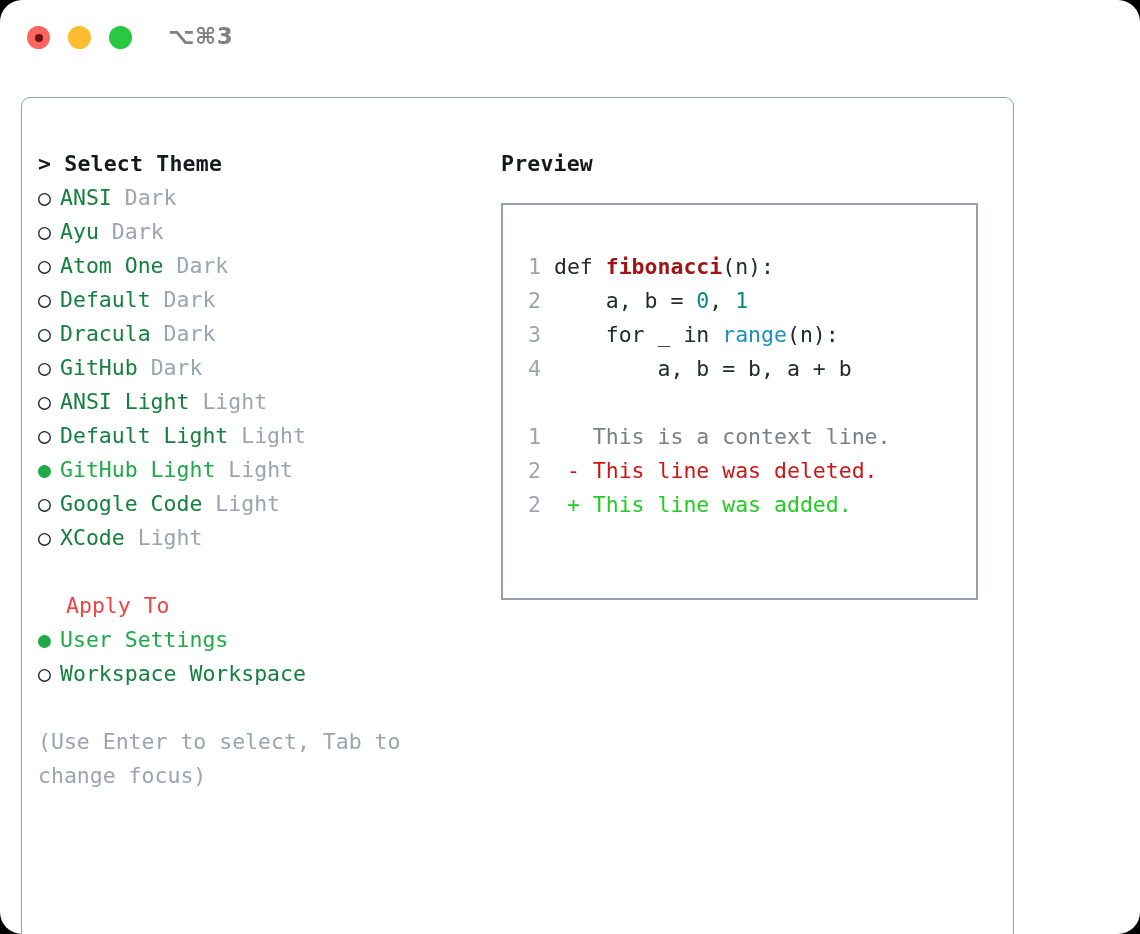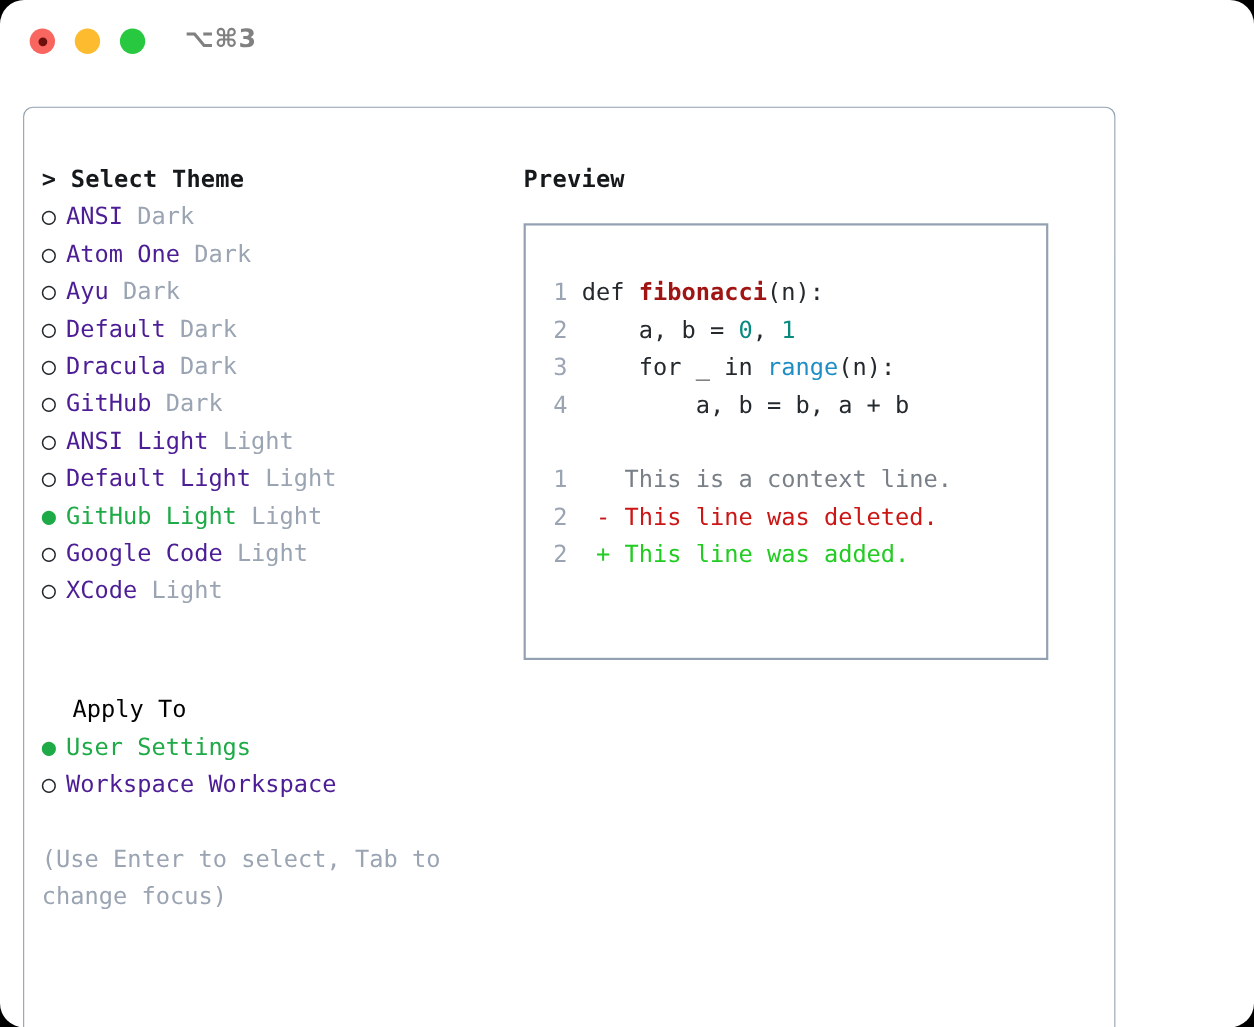--- a/index.html
+++ b/index.html
@@ -112,48 +112,47 @@
     font-weight: bold;
     color: #16191c;
     letter-spacing: 0.2px;
   }
   .marker {
     display: inline-block;
     width: 22px;
   }
   .marker.sel   { color: #1eaa46; }
   .marker.unsel { color: #24292e; }
-  .item-name      { color: #4c1d95; }
+  .item-name      { color: #15803d; }
   .item-name.sel  { color: #1eaa46; }
   .item-cat       { color: #9aa4b2; text-align: center; }
 
   .spacer { height: 34px; }
 
   .section-label {
     font-size: 21.5px;
     line-height: 34px;
     height: 34px;
     white-space: pre;
-    color: #000000;
+    color: #ef4444;
     padding-left: 28px;
-    margin-top: 40px;
   }
 
   .hint {
     margin-top: 34px;
     font-size: 21.5px;
     line-height: 34px;
     color: #9aa4b2;
     width: 410px;
   }
 
   
   .right-col {
     position: absolute;
-    left: 454px;
+    left: 479px;
     top: 49px;
     width: 500px;
   }
   .preview-title {
     font-size: 21.5px;
     line-height: 34px;
     font-weight: bold;
     color: #16191c;
     letter-spacing: 0.2px;
   }
@@ -211,22 +210,22 @@
 
   <div class="panel">
     <div class="columns">
 
       <div class="left-col">
 
         <div class="list-line header"><span>&gt; </span><span>Select Theme</span></div>
 
         <div id="theme-list">
             <div class="list-line"><span class="marker unsel">○</span><span class="item-name">ANSI</span> <span class="item-cat">Dark</span></div>
+            <div class="list-line"><span class="marker unsel">○</span><span class="item-name">Ayu</span> <span class="item-cat">Dark</span></div>
             <div class="list-line"><span class="marker unsel">○</span><span class="item-name">Atom One</span> <span class="item-cat">Dark</span></div>
-            <div class="list-line"><span class="marker unsel">○</span><span class="item-name">Ayu</span> <span class="item-cat">Dark</span></div>
             <div class="list-line"><span class="marker unsel">○</span><span class="item-name">Default</span> <span class="item-cat">Dark</span></div>
             <div class="list-line"><span class="marker unsel">○</span><span class="item-name">Dracula</span> <span class="item-cat">Dark</span></div>
             <div class="list-line"><span class="marker unsel">○</span><span class="item-name">GitHub</span> <span class="item-cat">Dark</span></div>
             <div class="list-line"><span class="marker unsel">○</span><span class="item-name">ANSI Light</span> <span class="item-cat">Light</span></div>
             <div class="list-line"><span class="marker unsel">○</span><span class="item-name">Default Light</span> <span class="item-cat">Light</span></div>
             <div class="list-line"><span class="marker sel">●</span><span class="item-name sel">GitHub Light</span> <span class="item-cat">Light</span></div>
             <div class="list-line"><span class="marker unsel">○</span><span class="item-name">Google Code</span> <span class="item-cat">Light</span></div>
             <div class="list-line"><span class="marker unsel">○</span><span class="item-name">XCode</span> <span class="item-cat">Light</span></div>
           </div>
 

